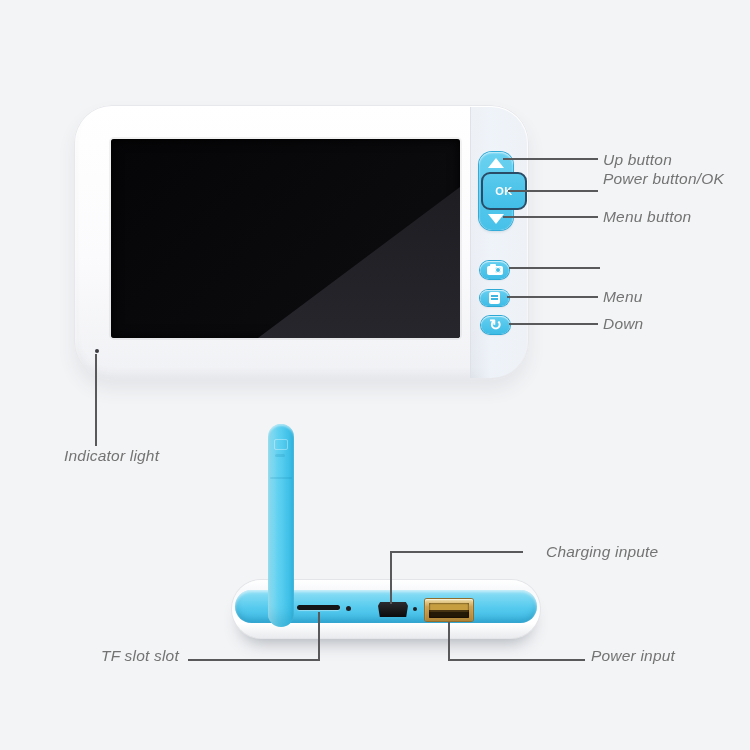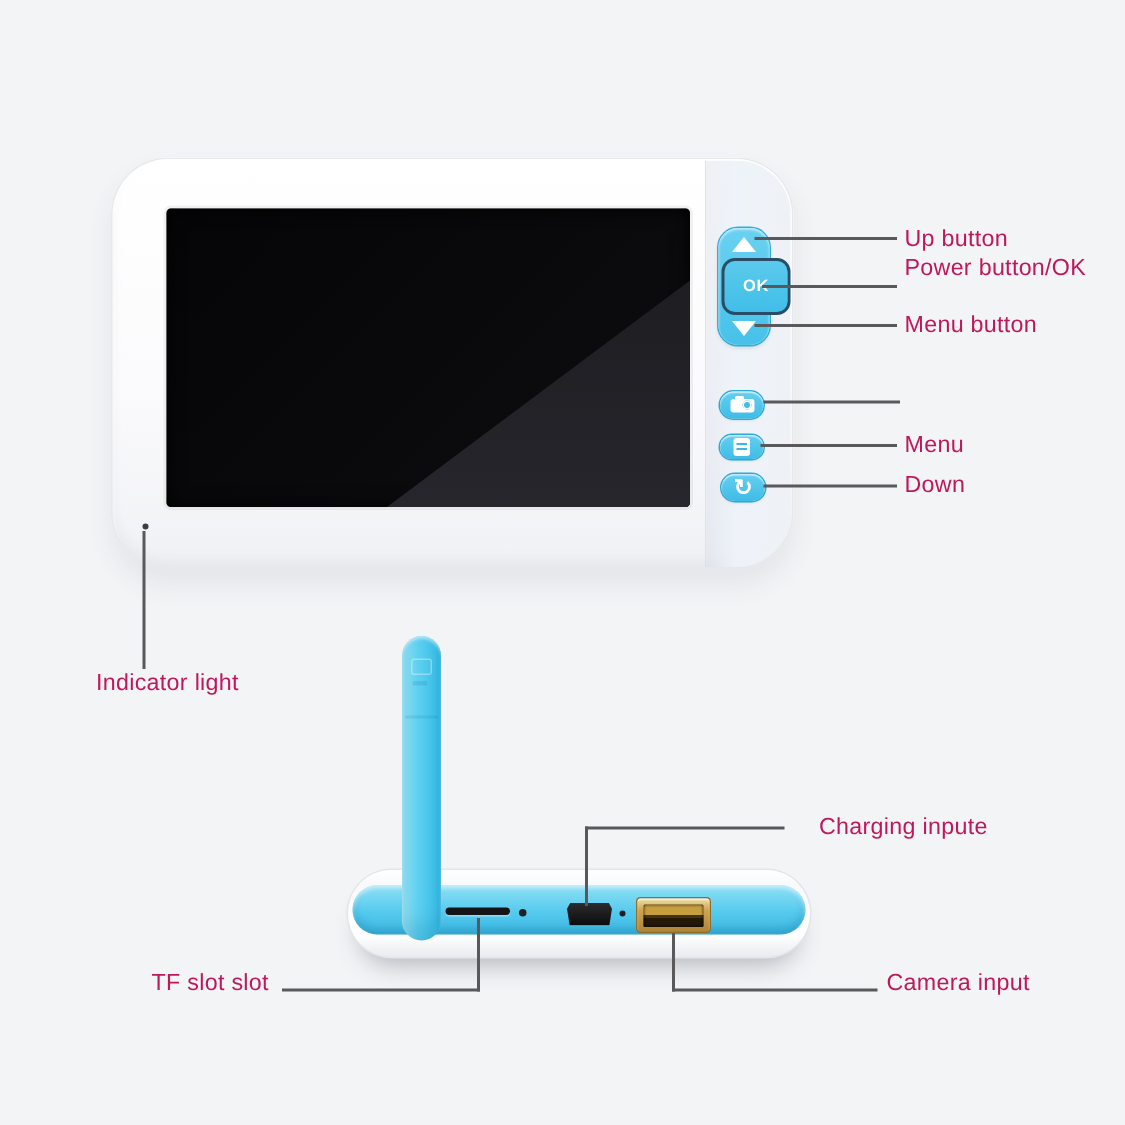--- a/index.html
+++ b/index.html
@@ -2,21 +2,21 @@
 <html><head>
 <meta charset="utf-8">
 <style>
   html,body{margin:0;padding:0;}
   .canvas{
     position:relative;width:750px;height:750px;background:#f3f4f6;
     overflow:hidden;font-family:"Liberation Sans",sans-serif;
   }
   
   .annot{
-    position:absolute;font-size:15.5px;color:#be185d;
+    position:absolute;font-style:italic;font-size:15.5px;color:#737373;
     white-space:nowrap;letter-spacing:.2px;transform:translateY(-50%);
   }
   .annot2{
     position:absolute;font-style:italic;font-size:15.5px;color:#2a2a2c;
     white-space:nowrap;letter-spacing:.2px;line-height:18.5px;
   }
   .line{position:absolute;background:#59595c;}
   .h{height:2px;} .v{width:2px;}
 
   
@@ -171,15 +171,15 @@
 
   <div class="line h" style="left:390px;top:551px;width:133px;"></div>
   <div class="line v" style="left:390px;top:551px;height:53px;"></div>
   <div class="line v" style="left:318px;top:612px;height:49px;"></div>
   <div class="line h" style="left:188px;top:659px;width:132px;"></div>
   <div class="line v" style="left:448px;top:622px;height:39px;"></div>
   <div class="line h" style="left:448px;top:659px;width:137px;"></div>
 
   <div class="annot" style="left:546px;top:552px;">Charging inpute</div>
   <div class="annot" style="left:101px;top:656px;">TF slot slot</div>
-  <div class="annot" style="left:591px;top:656px;">Camera input</div>
+  <div class="annot" style="left:591px;top:656px;">Power input</div>
 
 </div>
 
 </body></html>

